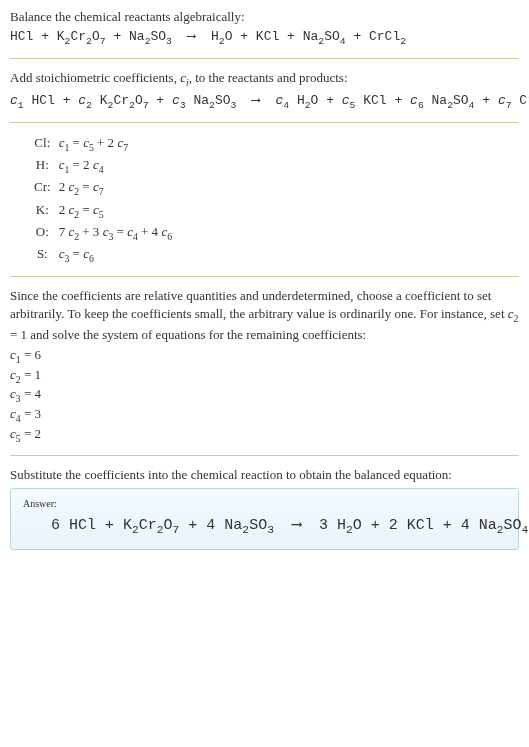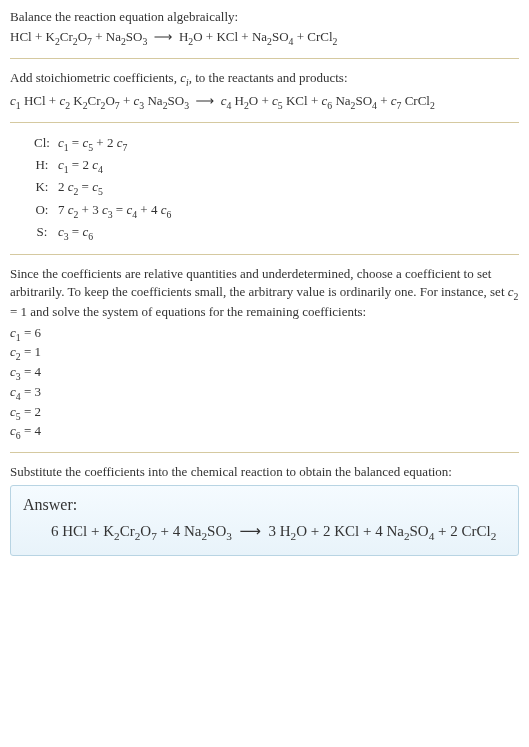--- a/index.html
+++ b/index.html
@@ -12,43 +12,43 @@
     color: #333;
     padding: 8px 10px;
     line-height: 1.4;
   }
   .section { margin-bottom: 8px; }
   hr.div {
     border: none;
     border-top: 1px solid #d5c9a0;
     margin: 10px 0;
   }
-  .eq { font-family: Liberation Serif, serif; white-space: nowrap; }
+  .eq { font-family: Liberation Mono, monospace; white-space: nowrap; }
   sub { font-size: 0.75em; vertical-align: sub; }
   .atom-table { margin: 4px 0 4px 20px; border-collapse: collapse; }
   .atom-table td { padding: 1px 4px; vertical-align: baseline; }
   .atom-label { text-align: center; padding-right: 8px; }
   .coef-list { margin: 2px 0 2px 0; }
   .coef-list div { line-height: 1.35; }
   .answer-box {
     border: 1px solid #b8d4e3;
     background: linear-gradient(#f5fbff, #e8f3fa);
     border-radius: 3px;
     padding: 8px 12px 10px 12px;
     margin-top: 4px;
   }
-  .answer-box .ans-label { font-size: 16px; margin-bottom: 4px; }
+  .answer-box .ans-label { font-size: 10px; margin-bottom: 4px; }
   .answer-box .ans-eq { padding-left: 28px; font-size: 15px; white-space: nowrap; }
   .intro { margin-bottom: 2px; }
 </style>
 </head>
 <body>
 
 <div class="section">
-  <div class="intro">Balance the reaction equation algebraically:</div>
+  <div class="intro">Balance the chemical reactants algebraically:</div>
   <div class="eq">HCl + K<sub>2</sub>Cr<sub>2</sub>O<sub>7</sub> + Na<sub>2</sub>SO<sub>3</sub> &nbsp;⟶&nbsp; H<sub>2</sub>O + KCl + Na<sub>2</sub>SO<sub>4</sub> + CrCl<sub>2</sub></div>
 </div>
 
 <hr class="div">
 
 <div class="section">
   <div class="intro">Add stoichiometric coefficients, <i>c<sub>i</sub></i>, to the reactants and products:</div>
   <div class="eq"><i>c</i><sub>1</sub> HCl + <i>c</i><sub>2</sub> K<sub>2</sub>Cr<sub>2</sub>O<sub>7</sub> + <i>c</i><sub>3</sub> Na<sub>2</sub>SO<sub>3</sub> &nbsp;⟶&nbsp; <i>c</i><sub>4</sub> H<sub>2</sub>O + <i>c</i><sub>5</sub> KCl + <i>c</i><sub>6</sub> Na<sub>2</sub>SO<sub>4</sub> + <i>c</i><sub>7</sub> CrCl<sub>2</sub></div>
 </div>
 
@@ -57,20 +57,24 @@
 <div class="section">
   <table class="atom-table">
     <tbody id="atom-rows">
         <tr>
           <td class="atom-label">Cl:</td>
           <td><i>c</i><sub>1</sub> = <i>c</i><sub>5</sub> + 2 <i>c</i><sub>7</sub></td>
         </tr>
         <tr>
           <td class="atom-label">H:</td>
           <td><i>c</i><sub>1</sub> = 2 <i>c</i><sub>4</sub></td>
+        </tr>
+        <tr>
+          <td class="atom-label">Cr:</td>
+          <td>2 <i>c</i><sub>2</sub> = <i>c</i><sub>7</sub></td>
         </tr>
         <tr>
           <td class="atom-label">K:</td>
           <td>2 <i>c</i><sub>2</sub> = <i>c</i><sub>5</sub></td>
         </tr>
         <tr>
           <td class="atom-label">O:</td>
           <td>7 <i>c</i><sub>2</sub> + 3 <i>c</i><sub>3</sub> = <i>c</i><sub>4</sub> + 4 <i>c</i><sub>6</sub></td>
         </tr>
         <tr>
@@ -84,21 +88,20 @@
 <hr class="div">
 
 <div class="section">
   <div class="intro">Since the coefficients are relative quantities and underdetermined, choose a coefficient to set arbitrarily. To keep the coefficients small, the arbitrary value is ordinarily one. For instance, set <i>c</i><sub>2</sub> = 1 and solve the system of equations for the remaining coefficients:</div>
   <div class="coef-list" id="coef-list">
       <div><i>c</i><sub>1</sub> = 6</div>
       <div><i>c</i><sub>2</sub> = 1</div>
       <div><i>c</i><sub>3</sub> = 4</div>
       <div><i>c</i><sub>4</sub> = 3</div>
       <div><i>c</i><sub>5</sub> = 2</div>
-      <div><i>c</i><sub>6</sub> = 4</div>
     </div>
 </div>
 
 <hr class="div">
 
 <div class="section">
   <div class="intro">Substitute the coefficients into the chemical reaction to obtain the balanced equation:</div>
   <div class="answer-box">
     <div class="ans-label">Answer:</div>
     <div class="ans-eq eq">6 HCl + K<sub>2</sub>Cr<sub>2</sub>O<sub>7</sub> + 4 Na<sub>2</sub>SO<sub>3</sub> &nbsp;⟶&nbsp; 3 H<sub>2</sub>O + 2 KCl + 4 Na<sub>2</sub>SO<sub>4</sub> + 2 CrCl<sub>2</sub></div>

